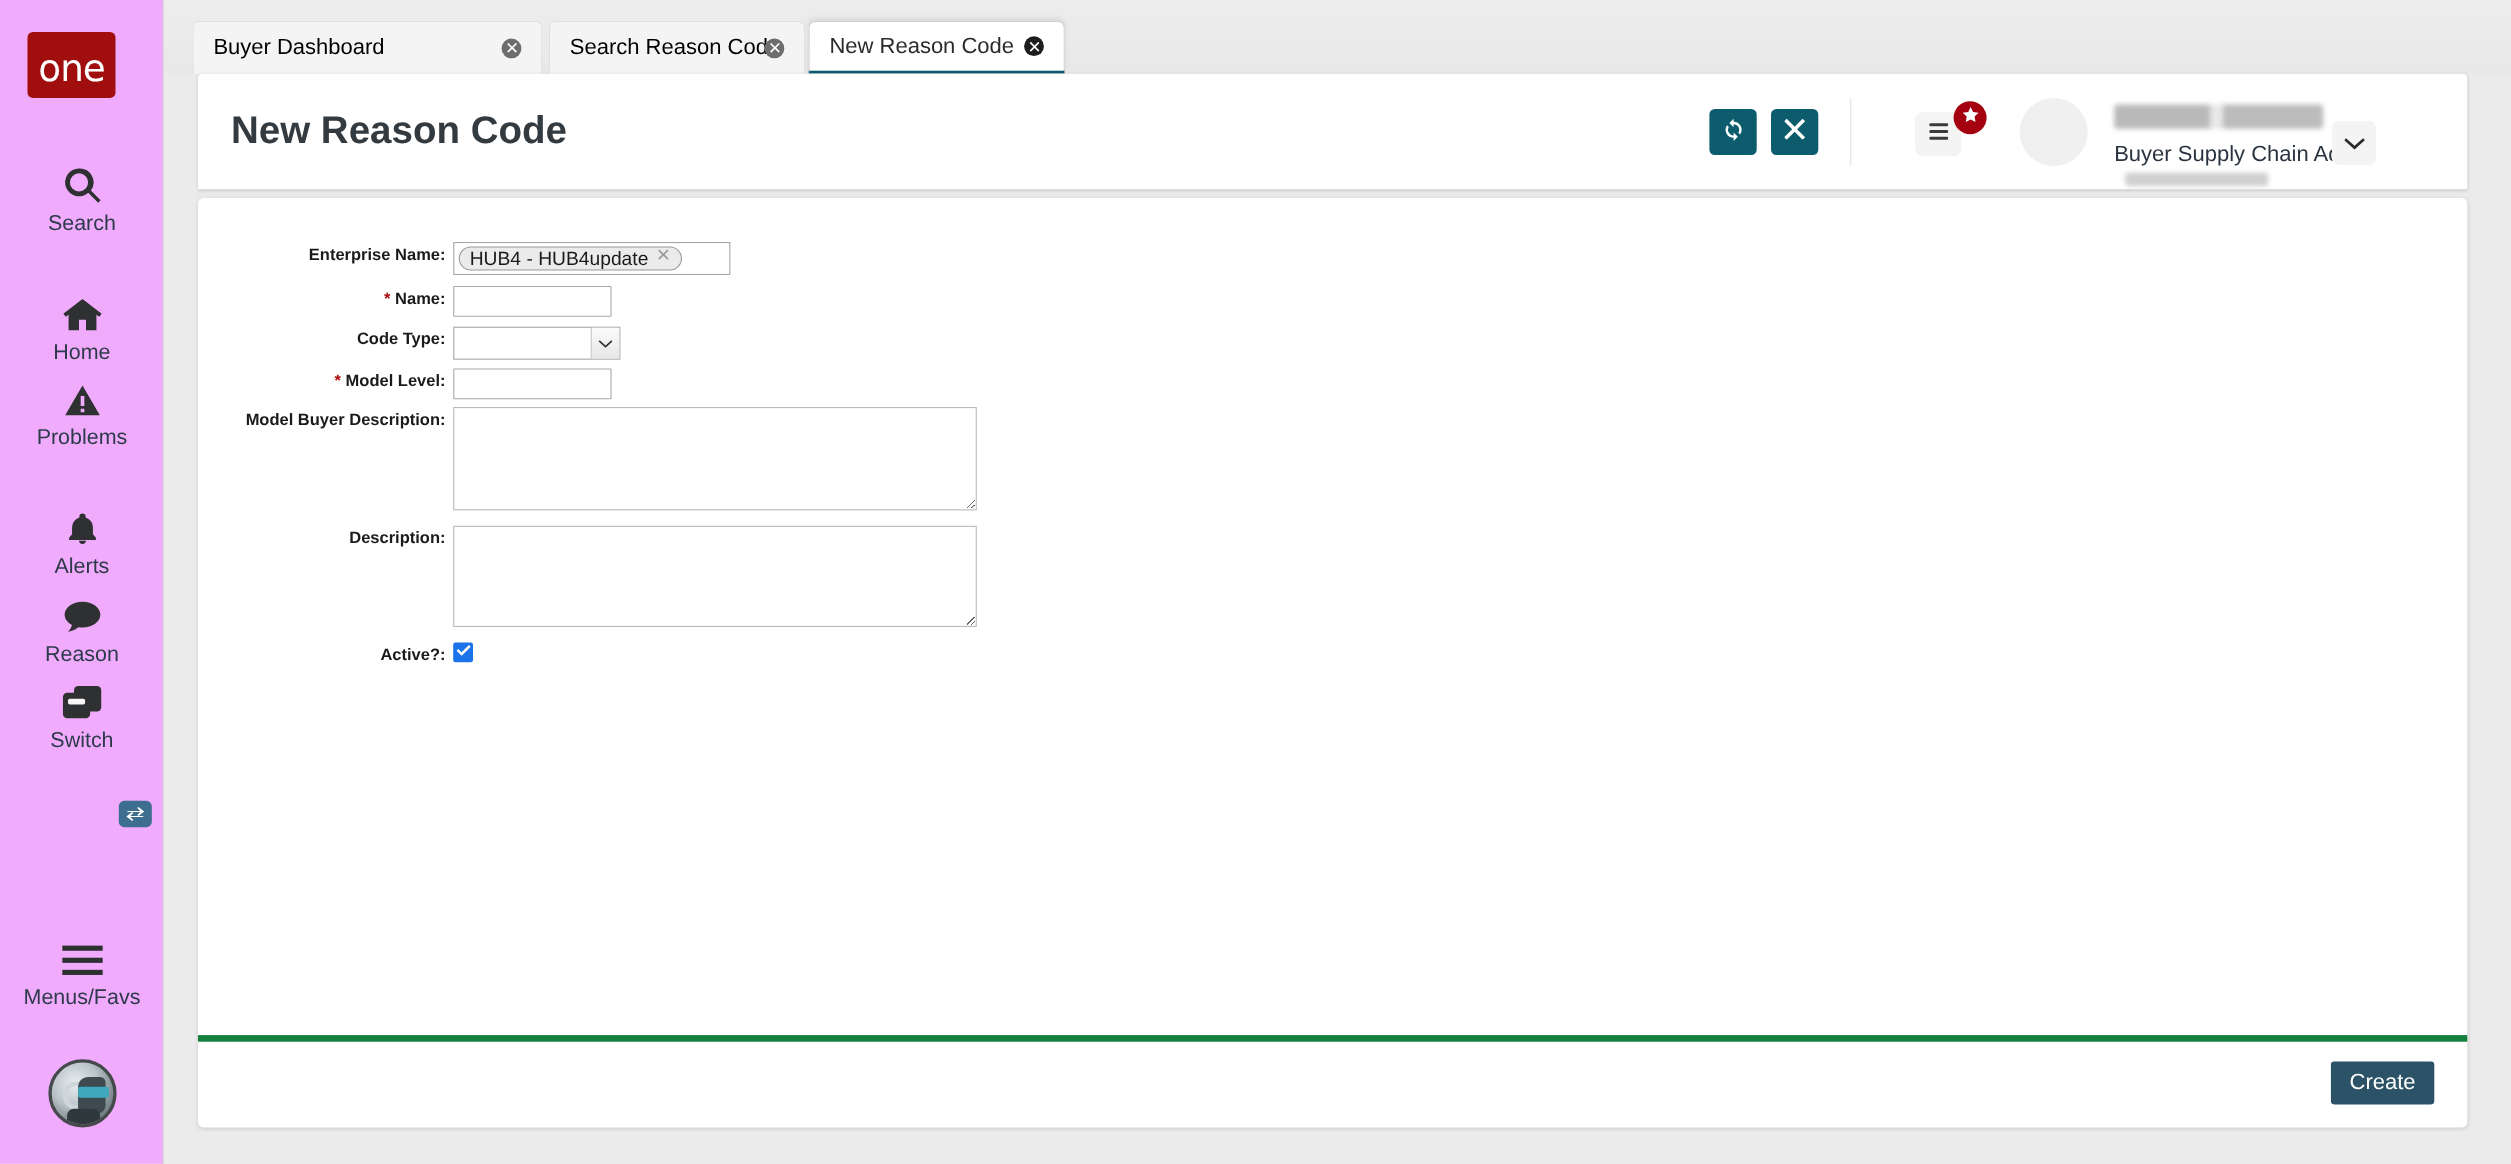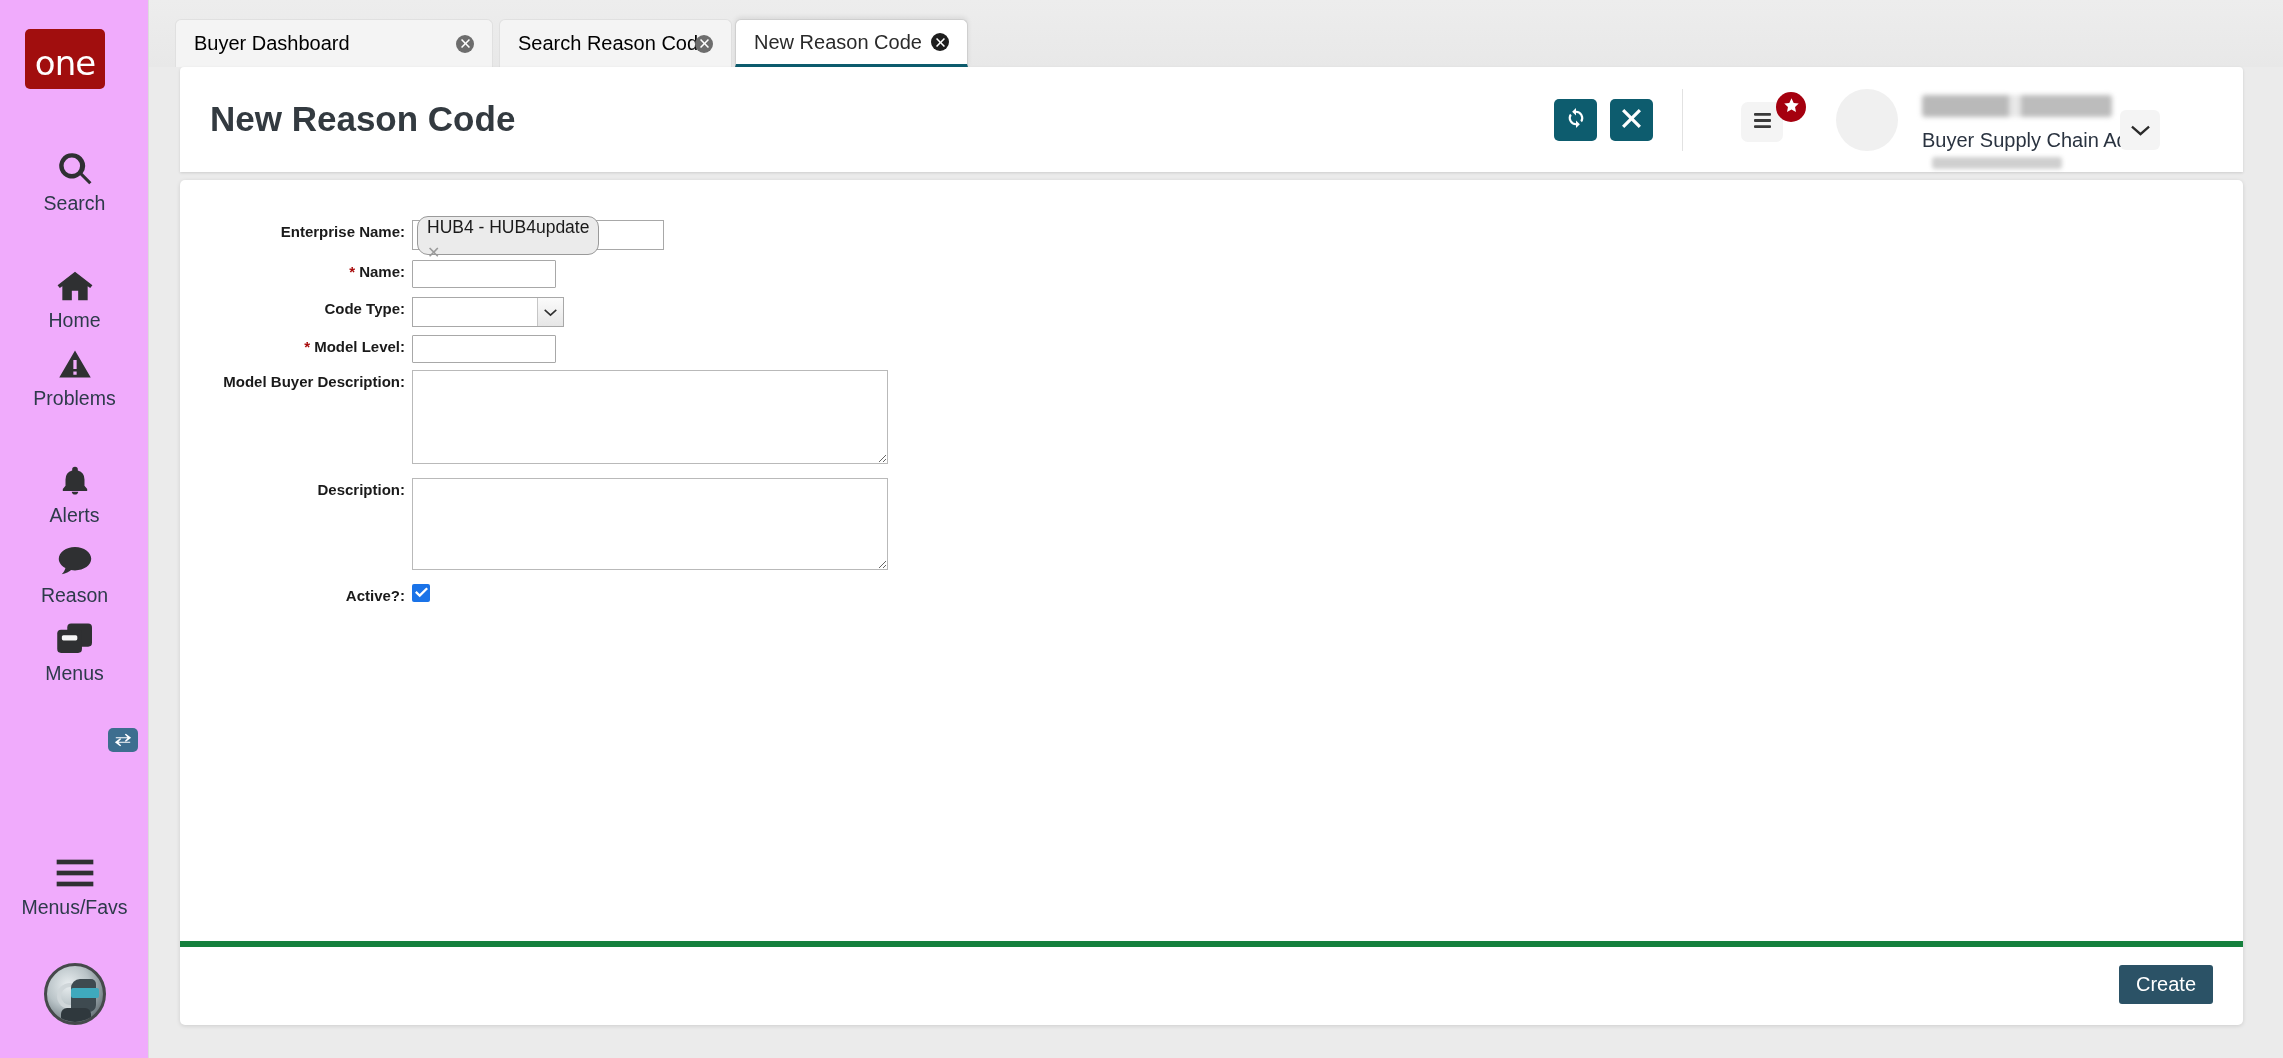--- a/index.html
+++ b/index.html
@@ -193,26 +193,25 @@
   .txt-input {
     height: 28px; border: 1px solid #a8a8a8;
     background: #fff; border-radius: 1px;
   }
   .chip-box {
     width: 252px; height: 30px; border: 1px solid #a8a8a8;
     background: #fff; display:flex; align-items:center; padding-left: 4px;
   }
   .chip {
     display:inline-flex; align-items:flex-start; gap: 7px;
-    height: 39px; padding: 0 9px;
+    height: 22px; padding: 0 9px;
     background: #ebebeb; border: 1px solid #9a9a9a;
     border-radius: 11px;
     font-size: 17.5px; color: #1a1a1a;
     font-family: "Liberation Sans", sans-serif;
-    flex-direction: column;
   }
   .chip-x { color: #9a9a9a; font-size: 16px; cursor:pointer; line-height: 1; }
   .sel-box {
     width: 152px; height: 30px; border: 1px solid #a8a8a8;
     background: #fff; display:flex; align-items:center; justify-content:flex-end;
     cursor: pointer;
   }
   .sel-arrow {
     width: 26px; height: 28px;
     background: linear-gradient(#fbfbfb,#e6e6e6);
@@ -298,21 +297,21 @@
   </div>
 
   <div class="rail-item" style="top:618px">
     <div class="rail-ico">
       <svg width="42" height="34" viewBox="0 0 26 22">
         <rect x="8" y="1" width="16" height="15" rx="2.5"></rect>
         <rect x="1.5" y="5" width="16" height="15" rx="2.5"></rect>
         <rect x="4.5" y="8.5" width="10" height="3.4" rx="1" fill="#f7f7f7"></rect>
       </svg>
     </div>
-    <div class="rail-label">Menus</div>
+    <div class="rail-label">Switch</div>
   </div>
   <div id="switch-badge">
     <svg width="18" height="14" viewBox="0 0 20 14" fill="#fff">
       <path d="M2 4h13l-3-3 1.2-1L19 4.5 13.2 9 12 8l3-3H2V4z"></path>
       <path d="M18 10H5l3 3-1.2 1L1 9.5 6.8 5 8 6 5 9h13v1z"></path>
     </svg>
   </div>
 
   <div class="rail-item" style="top:852px">
     <div class="rail-ico">

